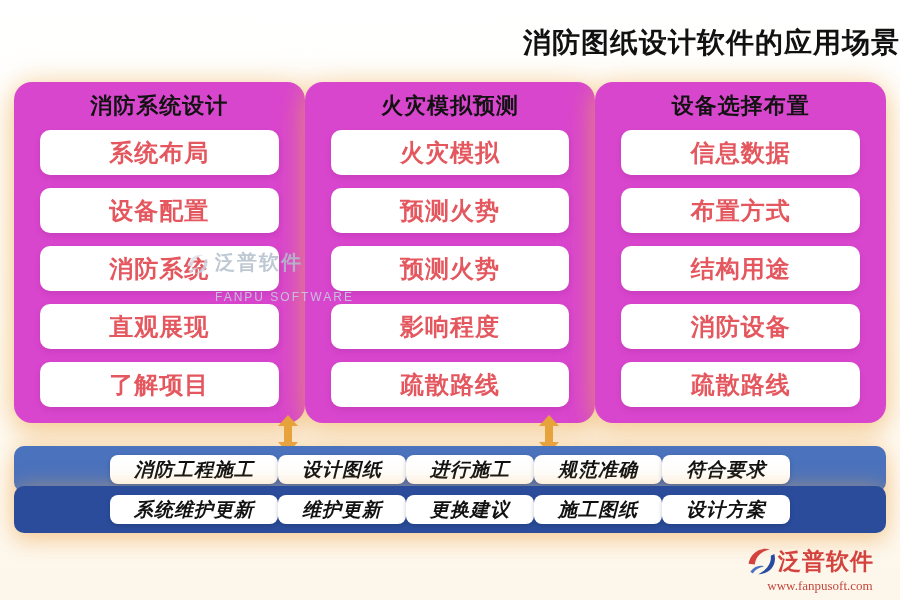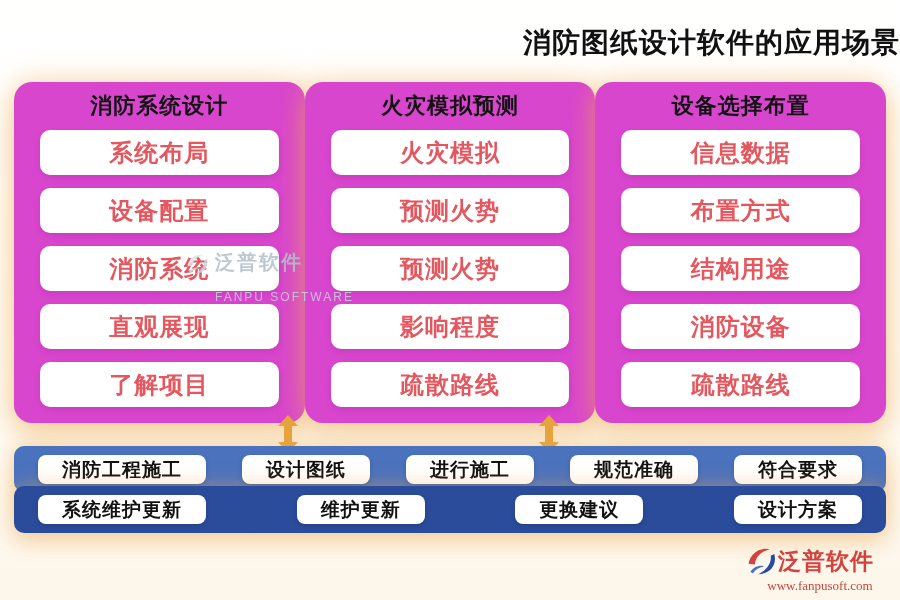--- a/index.html
+++ b/index.html
@@ -23,22 +23,22 @@
     box-shadow:0 3px 6px rgba(130,30,120,.20);}
   .card:last-child{margin-bottom:0;}
 
   
   .flow-arrow{position:absolute;top:415px;width:22px;height:38px;}
   .flow-arrow.a1{left:277px;}
   .flow-arrow.a2{left:538px;}
 
   
   .bar{position:absolute;left:14px;right:14px;border-radius:10px;
-    display:flex;align-items:center;justify-content:space-between;padding:0 24px;
-    box-shadow:0 0 22px rgba(240,173,80,.40),0 10px 20px rgba(236,165,75,.30);}
+    display:flex;align-items:center;justify-content:center;padding:0 24px;
+    box-shadow:0 0 22px rgba(240,173,80,.40),0 10px 20px rgba(236,165,75,.30);font-style:italic;}
   .bar.bar1{top:446px;height:46px;background:#4a72bd;}
   .bar.bar2{top:486px;height:47px;background:#2b4c9b;}
   .pill{background:#ffffff;border-radius:8px;height:29px;line-height:29px;
     padding:0 24px;font-size:19px;font-weight:bold;color:#111;text-align:center;
     letter-spacing:1px;box-shadow:0 2px 4px rgba(10,30,80,.25);}
 
   
   .wm-center{position:absolute;left:184px;top:252px;display:flex;align-items:flex-start;
     gap:5px;z-index:5;opacity:.85;}
   .wm-center .txt{display:flex;flex-direction:column;line-height:1;}
@@ -102,20 +102,21 @@
     <div class="pill">设计图纸</div>
     <div class="pill">进行施工</div>
     <div class="pill">规范准确</div>
     <div class="pill">符合要求</div>
   </div>
 
   <div class="bar bar2">
     <div class="pill">系统维护更新</div>
     <div class="pill">维护更新</div>
     <div class="pill">更换建议</div>
+    <div class="pill">施工图纸</div>
     <div class="pill">设计方案</div>
   </div>
 
   <div class="wm-center">
     <svg width="26" height="24" viewBox="0 0 36 36">
       <path d="M4 21 C6 9 17 2 28 5 C18 7 12 13 11 22 Z" fill="#dde5ee"></path>
       <path d="M33 10 C36 22 29 32 15 33 C24 28 30 21 29 12 Z" fill="#c9d4e0"></path>
       <path d="M6 30 C10 24 16 22 22 24 C16 25 11 28 9 32 Z" fill="#d4dce6"></path>
     </svg>
     <div class="txt">

